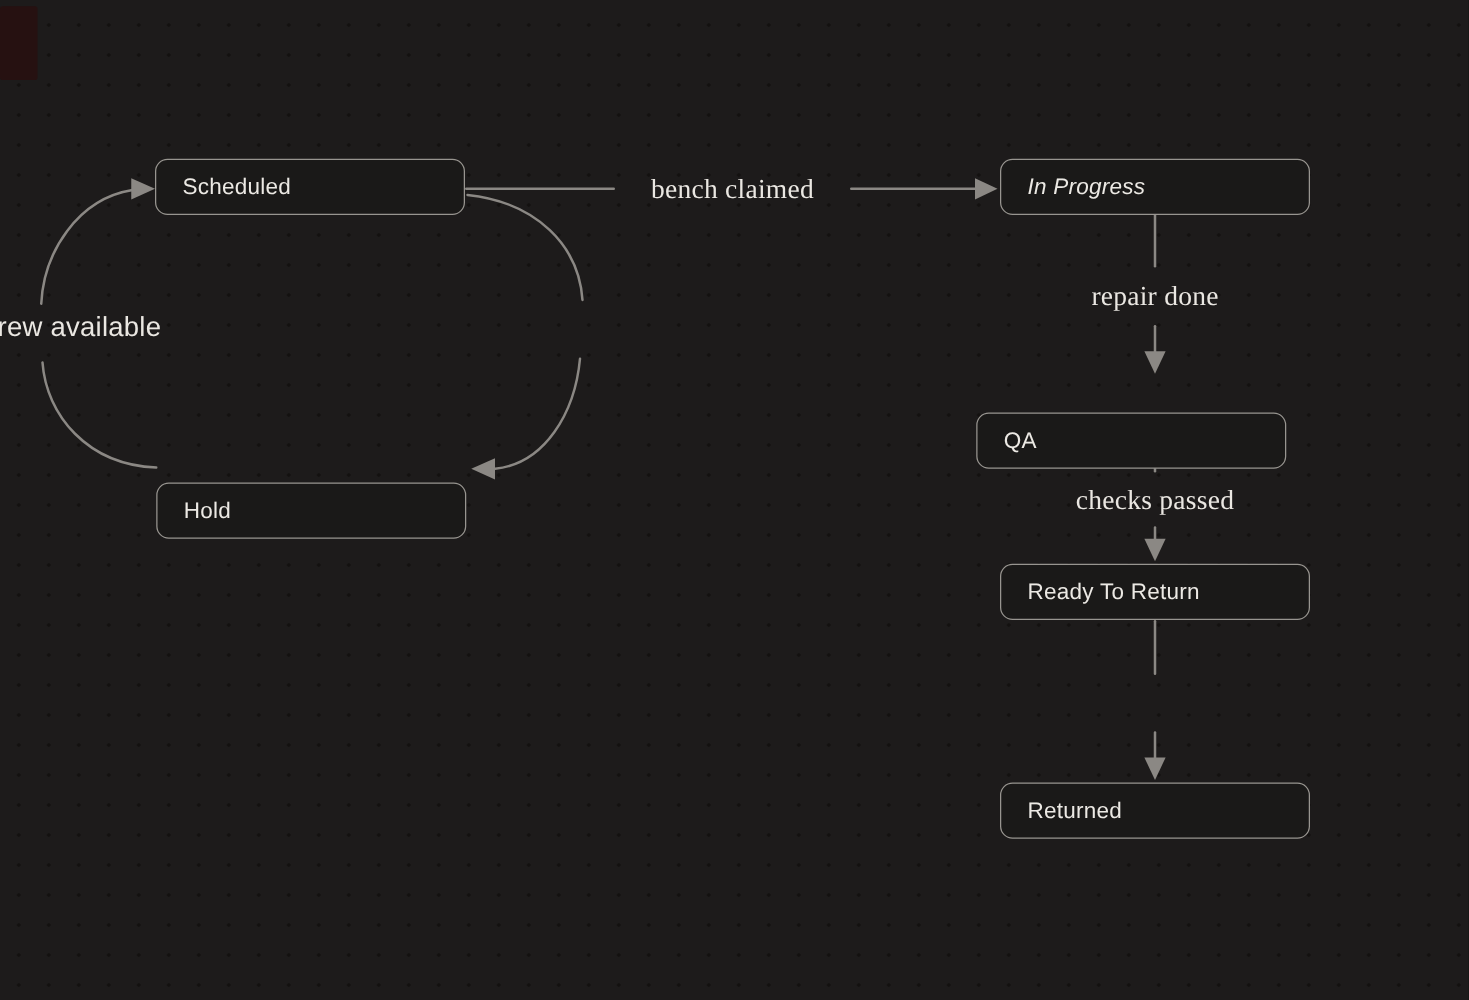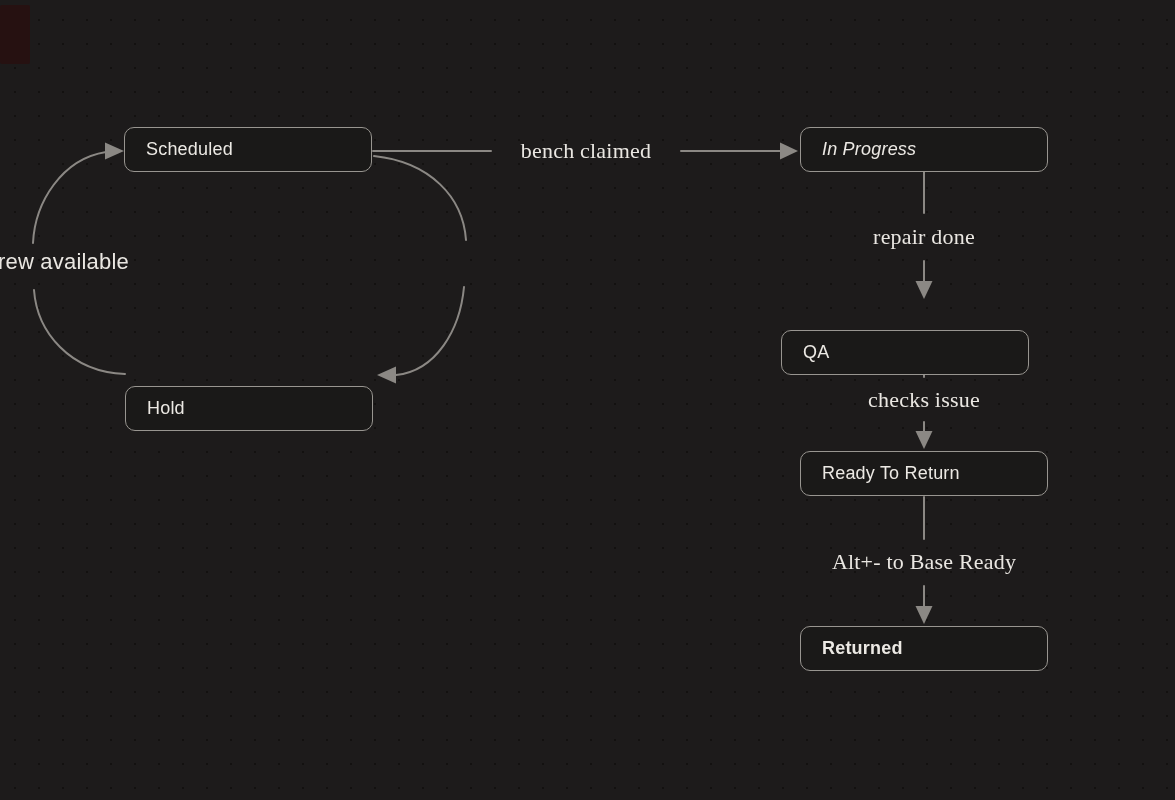--- a/index.html
+++ b/index.html
@@ -44,21 +44,21 @@
     padding-left: 21px;
     font-size: 18px;
     letter-spacing: 0.2px;
     color: #ece9e4;
     cursor: default;
   }
   .node-scheduled    { left: 124px; top: 127px; }
   .node-in-progress  { left: 800px; top: 127px; font-style: italic; }
   .node-qa           { left: 781px; top: 301px; margin-top: 29px; }
   .node-rtr          { left: 800px; top: 451px; }
-  .node-returned     { left: 800px; top: 626px; font-weight: bold; }
+  .node-returned     { left: 800px; top: 626px; }
   .node-hold         { left: 125px; top: 352px; margin-top: 34px; }
   .edge-label {
     position: absolute;
     transform: translate(-50%, -50%);
     font-size: 22px;
     letter-spacing: 0.2px;
     color: #eae7e2;
     white-space: nowrap;
     font-family: Liberation Serif, serif;
   }
@@ -129,17 +129,16 @@
   </div>
   <div class="node node-returned">
     <span>Returned</span>
   </div>
   <div class="node node-hold">
     <span>Hold</span>
   </div>
 
   <div class="edge-label lbl-bench">bench claimed</div>
   <div class="edge-label lbl-repair">repair done</div>
-  <div class="edge-label lbl-checks">checks issue</div>
-  <div class="edge-label lbl-alt">Alt+- to Base Ready</div>
+  <div class="edge-label lbl-checks">checks passed</div>
   <div class="lbl-crew">rew available</div>
 
 </div>
 
 </body></html>

